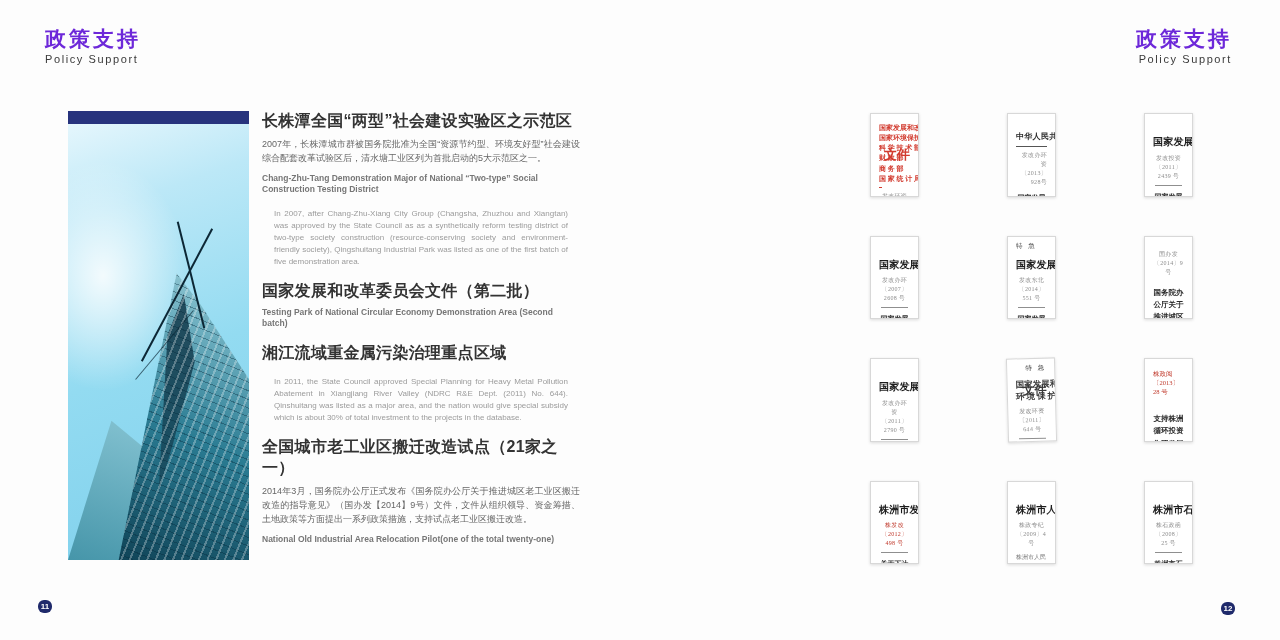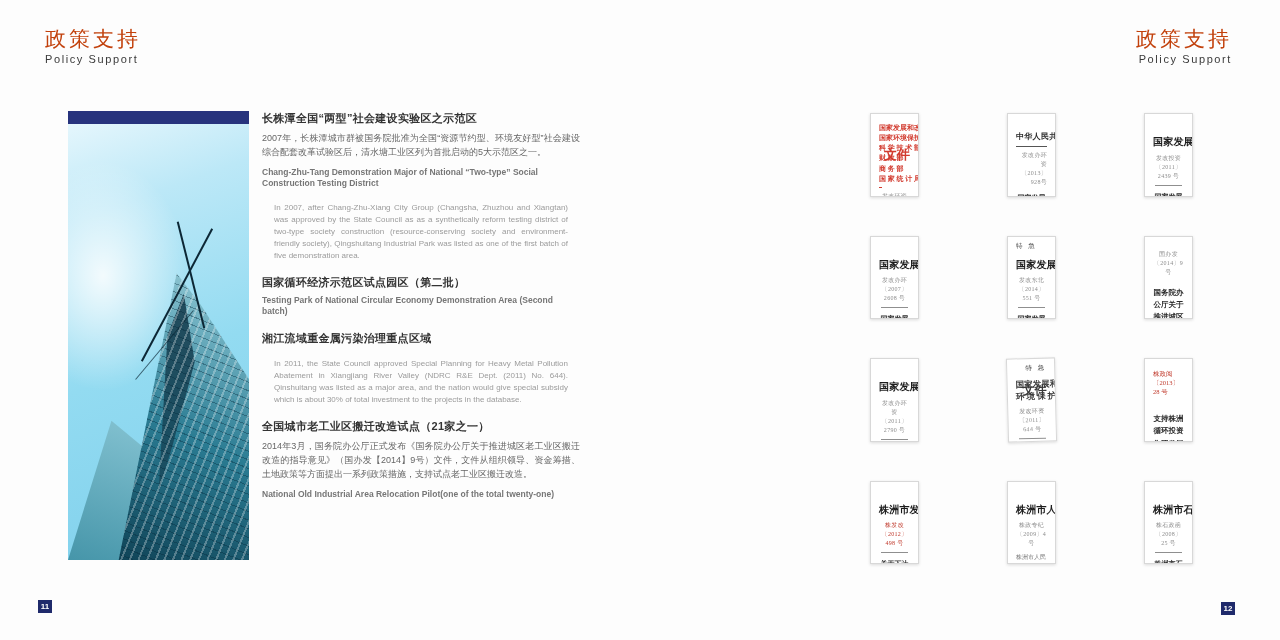--- a/index.html
+++ b/index.html
@@ -3,26 +3,26 @@
 <meta charset="utf-8">
 <style>
   html,body{margin:0;padding:0;}
   body{width:1280px;height:640px;position:relative;background:#fdfdfd;overflow:hidden;
        font-family:"Liberation Sans","DejaVu Sans",sans-serif;-webkit-font-smoothing:antialiased;}
 
   
   .pg-header{position:absolute;top:27px;}
   .pg-header.left{left:45px;text-align:left;}
   .pg-header.right{right:48px;text-align:right;}
-  .pg-header .cn{font-size:21px;font-weight:400;letter-spacing:3px;color:#c2410c;line-height:1.1;}
+  .pg-header .cn{font-size:21px;font-weight:700;letter-spacing:3px;color:#6d28d9;line-height:1.1;}
   .pg-header .en{font-size:11px;letter-spacing:1.6px;color:#3a3a3a;margin-top:3px;}
 
   
   .pagenum{position:absolute;width:14px;height:13px;background:#1f2a6b;color:#fff;
-           font-size:8px;font-weight:700;display:flex;align-items:center;justify-content:center;}
+           font-size:8px;font-weight:700;display:flex;align-items:center;justify-content:center;border-radius:6px;}
   .pagenum.pn-left{left:38px;top:600px;}
   .pagenum.pn-right{left:1221px;top:602px;}
 
   
   .photo{position:absolute;left:68px;top:111px;width:181px;height:449px;overflow:hidden;
          background:linear-gradient(160deg,#eaf8fd 0%,#bce8f7 22%,#93dbf1 55%,#7fd0ec 100%);}
   .photo .navy-bar{position:absolute;top:0;left:0;right:0;height:13px;background:#27337d;z-index:5;}
   .photo .flare{position:absolute;left:-50px;top:50px;width:170px;height:230px;
         background:radial-gradient(closest-side,rgba(255,255,255,.85),rgba(255,255,255,0));}
   .bld{position:absolute;left:0;bottom:0;width:100%;}
@@ -40,21 +40,21 @@
      clip-path:polygon(55% 34%,64% 22%,70% 42%,58% 66%,50% 80%);
      background:linear-gradient(200deg,#0f2f40,#1d5568);}
   .beam{position:absolute;background:#0c2735;}
   .beam1{width:2px;height:150px;left:108px;bottom:190px;transform:rotate(28deg);}
   .beam2{width:2px;height:110px;left:122px;bottom:230px;transform:rotate(-14deg);}
   .beam3{width:1px;height:90px;left:96px;bottom:170px;transform:rotate(40deg);opacity:.7;}
 
   
   .policy-sections{position:absolute;left:262px;top:111px;width:318px;}
   .policy-section{margin-bottom:13px;}
-  .cn-title{font-size:11px;font-weight:700;color:#333;margin:0 0 5px;letter-spacing:.3px;}
+  .cn-title{font-size:16px;font-weight:700;color:#333;margin:0 0 5px;letter-spacing:.3px;}
   .cn-body{font-size:9px;color:#666;line-height:1.6;margin:0 0 7px;text-align:justify;}
   .en-title{font-size:8.5px;font-weight:700;color:#767676;margin:0 0 3px;line-height:1.35;}
   .en-body{font-size:8px;color:#9b9b9b;line-height:1.5;margin:12px;text-align:justify;}
 
   
   .documents-grid{position:absolute;left:830px;top:97px;width:403px;height:483px;
       display:grid;grid-template-columns:repeat(3,1fr);grid-template-rows:repeat(4,1fr);gap:7px 8px;}
   .doc-card{position:relative;background:#fff;border:1px solid #d8d8d8;
       box-shadow:0 1px 3px rgba(0,0,0,.14);padding:9px 8px 5px;box-sizing:border-box;
       display:flex;flex-direction:column;overflow:hidden;
@@ -115,21 +115,21 @@
 </div>
 
 <main class="policy-sections">
     <section class="policy-section">
     <h3 class="cn-title">长株潭全国“两型”社会建设实验区之示范区</h3>
     <p class="cn-body">2007年，长株潭城市群被国务院批准为全国“资源节约型、环境友好型”社会建设综合配套改革试验区后，清水塘工业区列为首批启动的5大示范区之一。</p>
     <h4 class="en-title">Chang-Zhu-Tang Demonstration Major of National “Two-type” Social Construction Testing District</h4>
     <p class="en-body">In 2007, after Chang-Zhu-Xiang City Group (Changsha, Zhuzhou and Xiangtan) was approved by the State Council as as a synthetically reform testing district of two-type society construction (resource-conserving society and environment-friendly society), Qingshuitang Industrial Park was listed as one of the first batch of five demonstration area.</p>
   </section>
     <section class="policy-section">
-    <h3 class="cn-title">国家循环经济示范区试点园区（第二批）</h3>
+    <h3 class="cn-title">国家发展和改革委员会文件（第二批）</h3>
     <h4 class="en-title">Testing Park of National Circular Economy Demonstration Area (Second batch)</h4>
   </section>
     <section class="policy-section">
     <h3 class="cn-title">湘江流域重金属污染治理重点区域</h3>
     <p class="en-body">In 2011, the State Council approved Special Planning for Heavy Metal Pollution Abatement in Xiangjiang River Valley (NDRC R&amp;E Dept. (2011) No. 644). Qinshuitang was listed as a major area, and the nation would give special subsidy which is about 30% of total investment to the projects in the database.</p>
   </section>
     <section class="policy-section">
     <h3 class="cn-title">全国城市老工业区搬迁改造试点（21家之一）</h3>
     <p class="cn-body">2014年3月，国务院办公厅正式发布《国务院办公厅关于推进城区老工业区搬迁改造的指导意见》（国办发【2014】9号）文件，文件从组织领导、资金筹措、土地政策等方面提出一系列政策措施，支持试点老工业区搬迁改造。</p>
     <h4 class="en-title">National Old Industrial Area Relocation Pilot(one of the total twenty-one)</h4>

